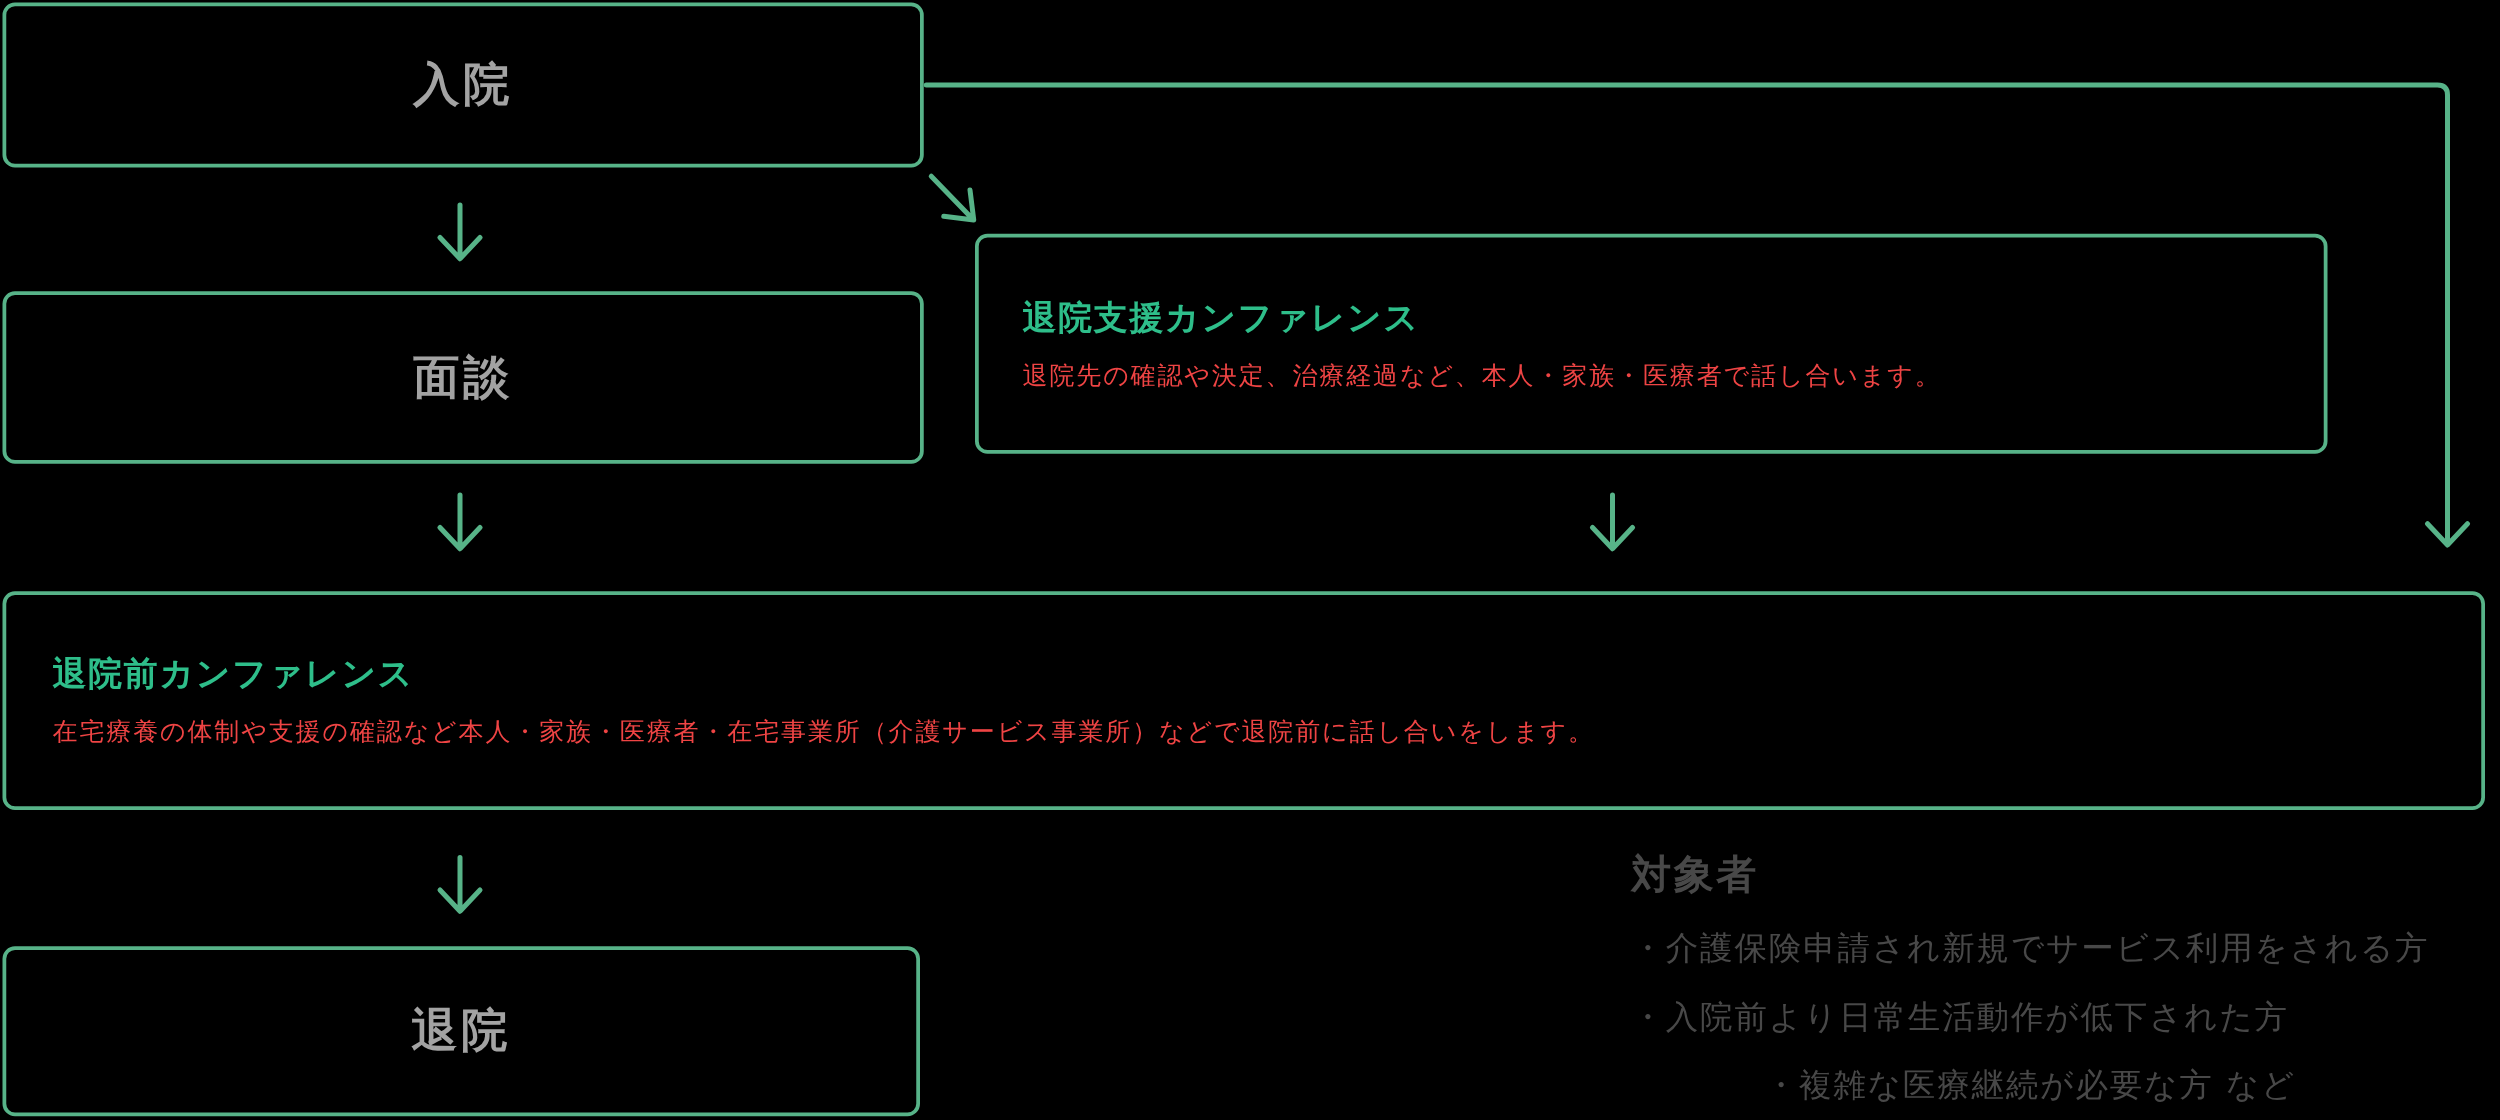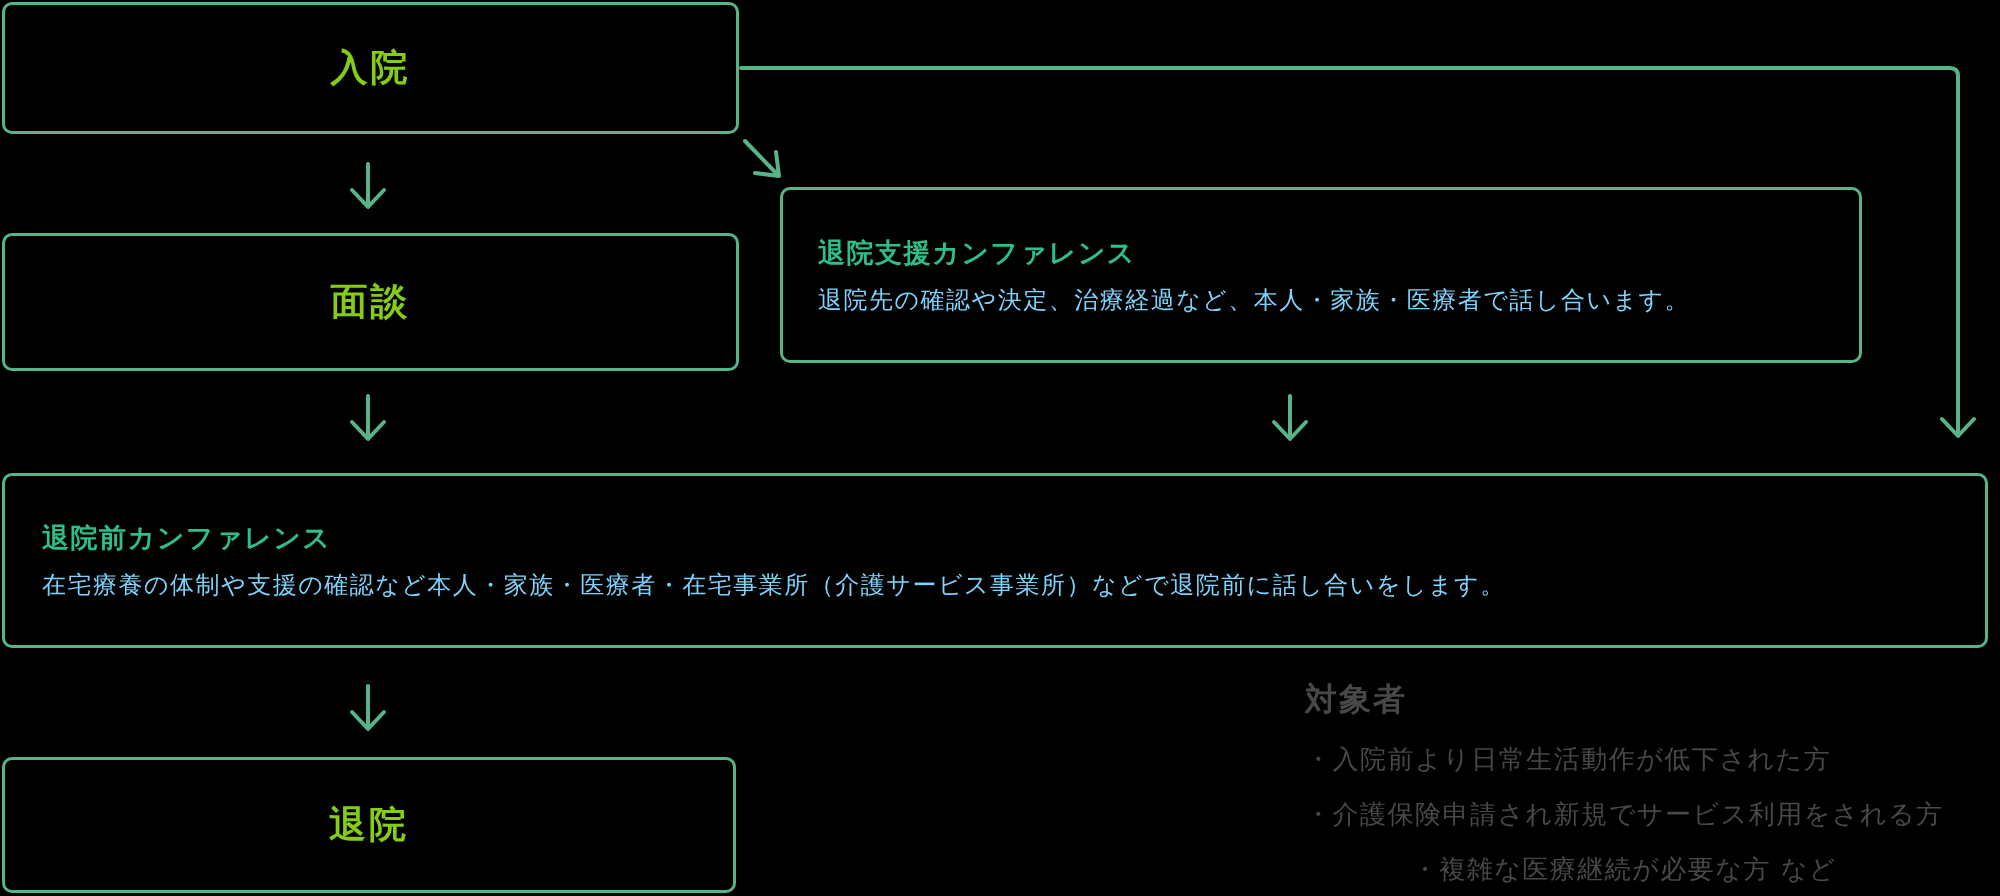--- a/index.html
+++ b/index.html
@@ -34,41 +34,41 @@
     border: 3px solid #57B388;
     border-radius: 10px;
     background: #000000;
   }
   .box-simple {
     display: flex;
     align-items: center;
     justify-content: center;
   }
   .box-simple .box-label {
-    color: #84cc16;
+    color: #a3a3a3;
     font-size: 37px;
     font-weight: bold;
     letter-spacing: 3px;
   }
   .box-detail {
     display: flex;
     flex-direction: column;
     justify-content: center;
     gap: 22px;
   }
   .box-title {
     color: #2EBE8A;
     font-size: 27px;
     font-weight: bold;
     letter-spacing: 1.5px;
     line-height: 1;
   }
   .box-desc {
-    color: #7dd3fc;
-    font-size: 24px;
+    color: #ef4444;
+    font-size: 20px;
     letter-spacing: 1.5px;
     line-height: 1;
   }
   #box-admission   { left: 2px;   top: 2px;   width: 737px;  height: 132px; }
   #box-interview   { left: 2px;   top: 233px; width: 737px;  height: 138px; }
   #box-support     { left: 780px; top: 187px; width: 1082px; height: 176px; padding-left: 35px; }
   #box-predischarge{ left: 2px;   top: 473px; width: 1986px; height: 175px; padding-left: 37px; padding-right: 20px; }
   #box-discharge   { left: 2px;   top: 757px; width: 734px;  height: 136px; }
   .target-group {
     position: absolute;
@@ -128,18 +128,18 @@
     <span class="box-label">退院</span>
   </div>
 
   <div class="box box-detail" id="box-predischarge">
     <div class="box-title">退院前カンファレンス</div>
     <div class="box-desc">在宅療養の体制や支援の確認など本人・家族・医療者・在宅事業所（介護サービス事業所）などで退院前に話し合いをします。</div>
   </div>
 
   <div class="target-group">
     <div class="tg-heading">対象者</div>
+    <div class="tg-item">・介護保険申請され新規でサービス利用をされる方</div>
     <div class="tg-item">・入院前より日常生活動作が低下された方</div>
-    <div class="tg-item">・介護保険申請され新規でサービス利用をされる方</div>
     <div class="tg-item">・複雑な医療継続が必要な方 など</div>
   </div>
 
 </div>
 
 </body></html>

